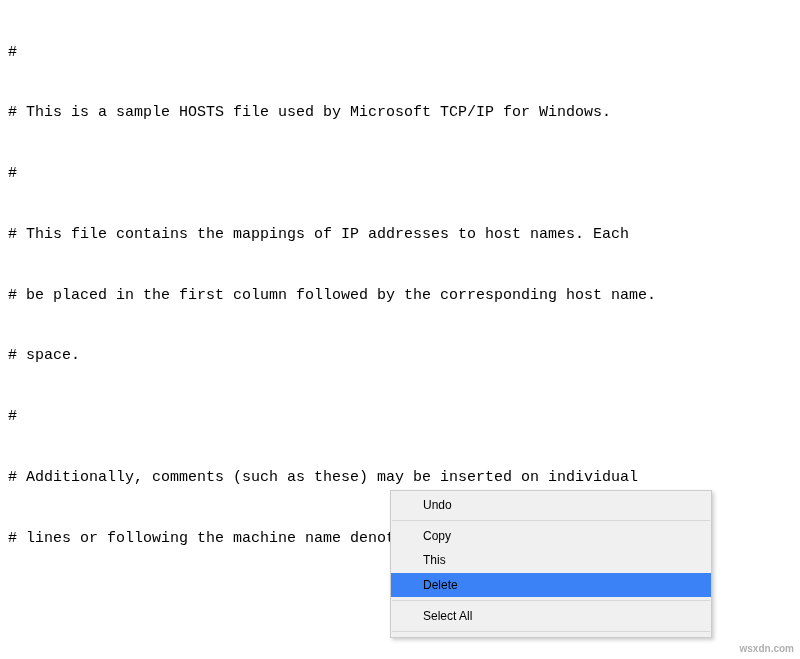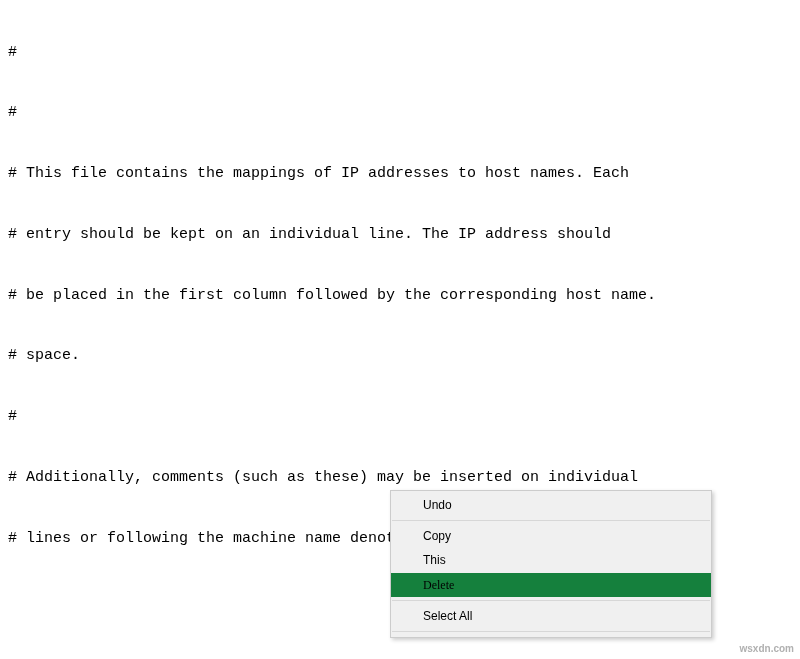--- a/index.html
+++ b/index.html
@@ -37,22 +37,21 @@
     font-size: 12px;
     color: #000000;
     padding: 2px 0;
   }
   .menu-item {
     padding: 4px 8px 4px 32px;
     position: relative;
     cursor: default;
   }
   .menu-item.highlight {
-    background: #15803d;
-    font-family: Liberation Serif, serif;
+    background: #3b82f6;
   }
   .menu-sep {
     height: 1px;
     background: #d7d7d7;
     margin: 3px 1px;
   }
   .watermark {
     position: absolute;
     right: 6px;
     bottom: 4px;
@@ -60,23 +59,23 @@
     font-size: 10px;
     color: #b0b0b0;
     font-weight: bold;
   }
 </style>
 </head>
 <body>
 
 <div class="editor">
   <span class="line">#</span>
+  <span class="line"># This is a sample HOSTS file used by Microsoft TCP/IP for Windows.</span>
   <span class="line">#</span>
   <span class="line"># This file contains the mappings of IP addresses to host names. Each</span>
-  <span class="line"># entry should be kept on an individual line. The IP address should</span>
   <span class="line"># be placed in the first column followed by the corresponding host name.</span>
   <span class="line"># space.</span>
   <span class="line">#</span>
   <span class="line"># Additionally, comments (such as these) may be inserted on individual</span>
   <span class="line"># lines or following the machine name denoted by a '#' symbol.</span>
   
   
   
   
   

